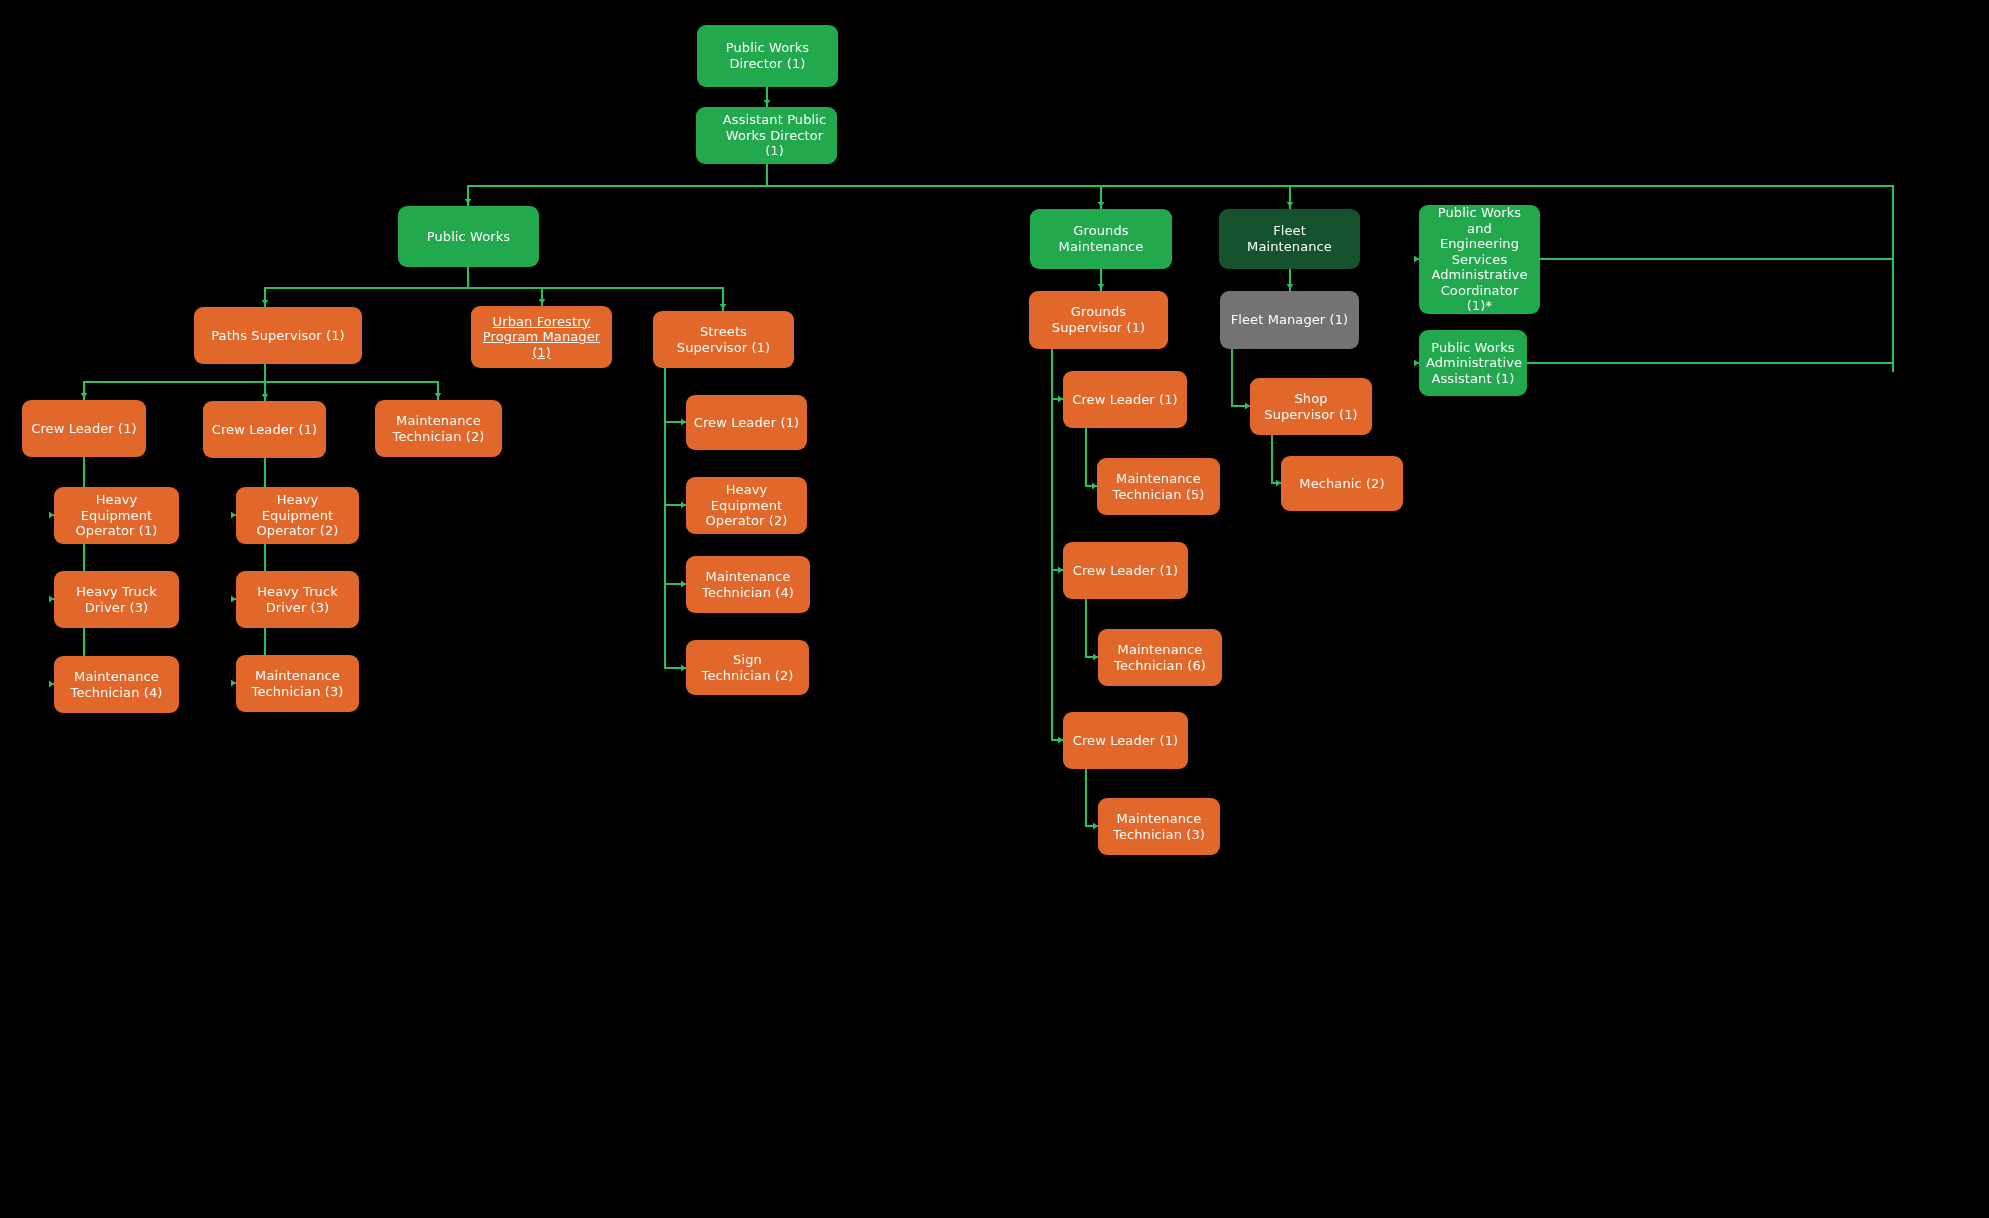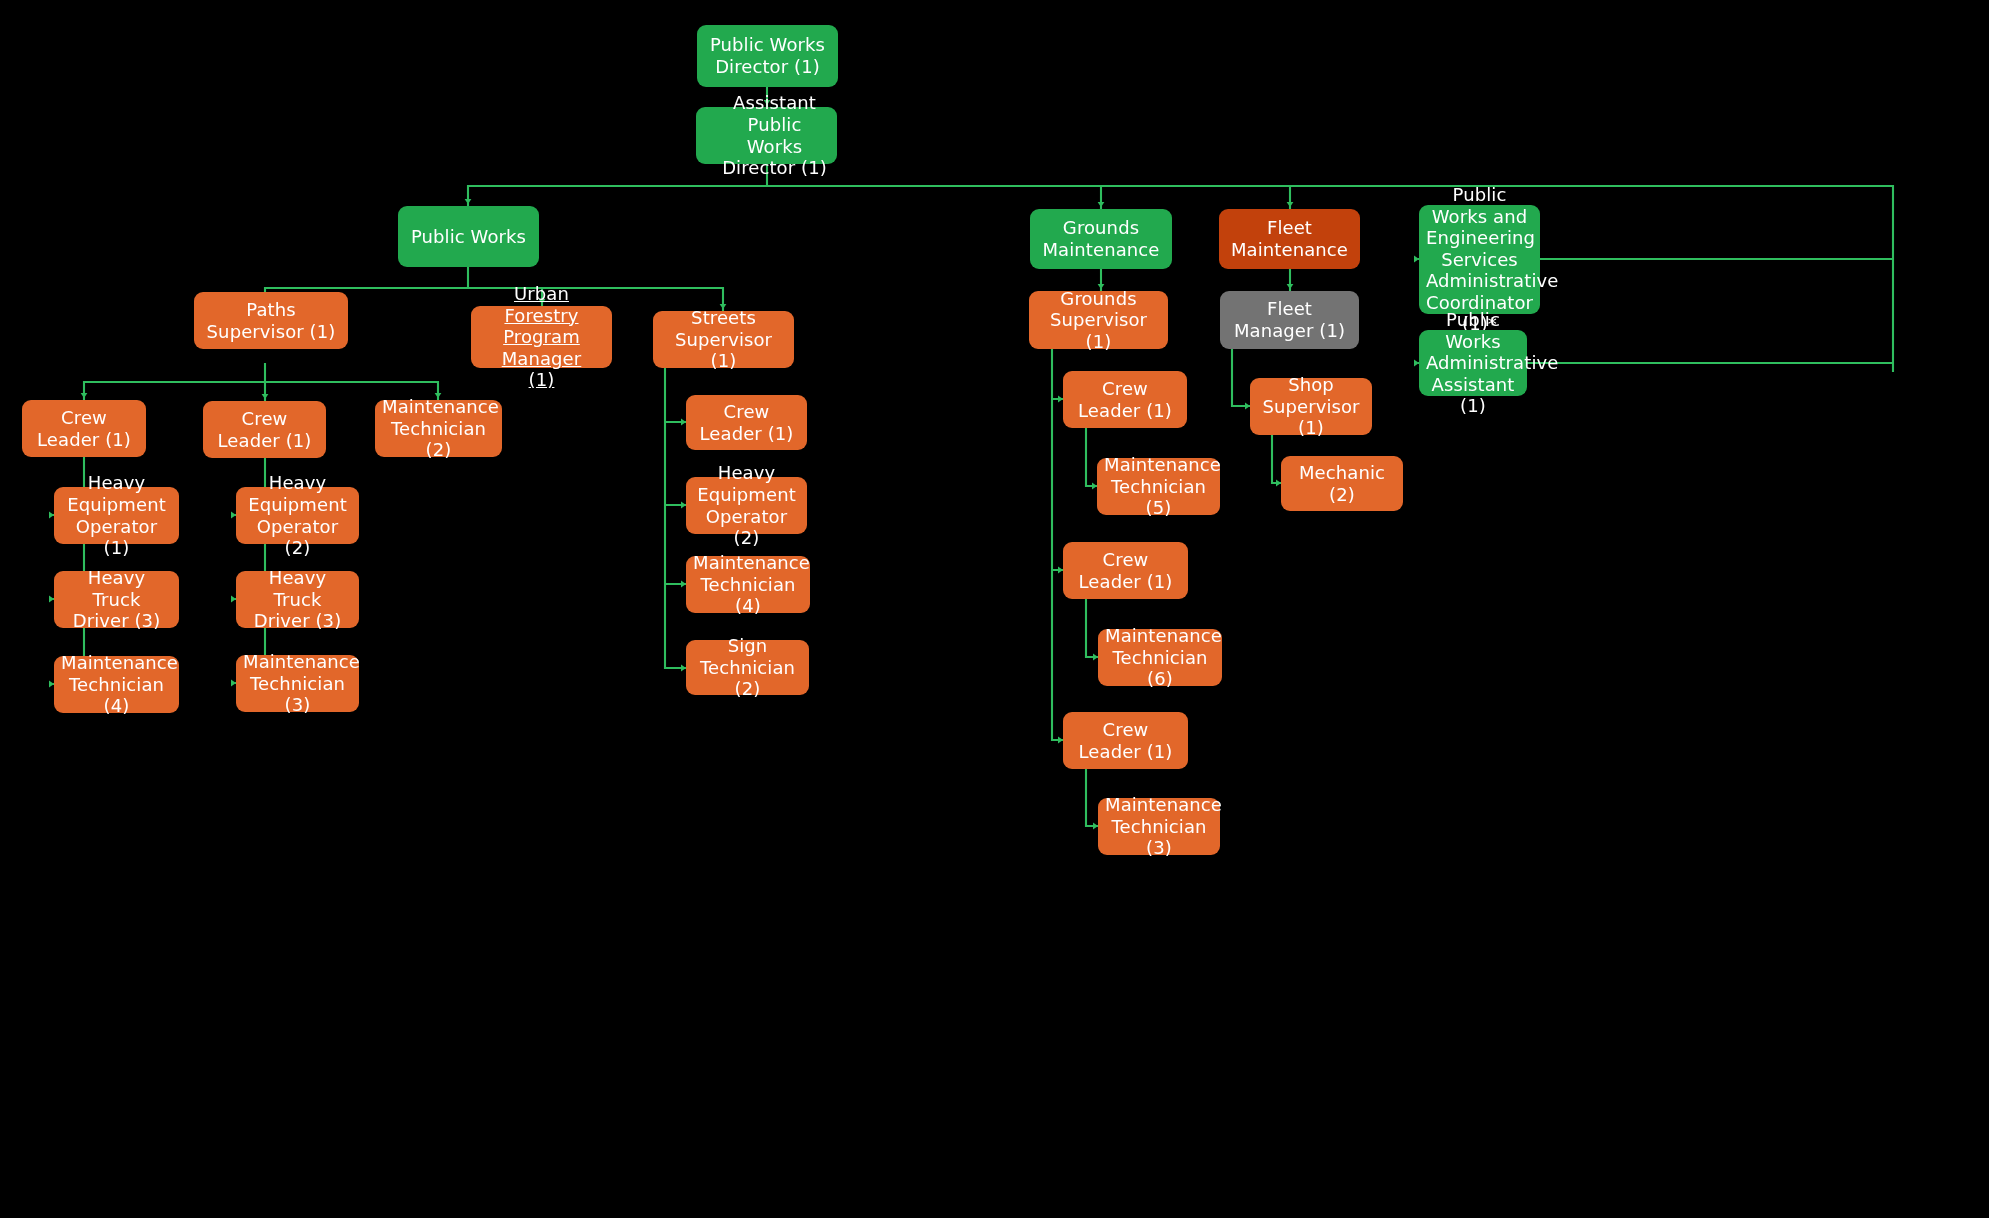--- a/index.html
+++ b/index.html
@@ -26,21 +26,21 @@
   }
   .node {
     position: absolute;
     box-sizing: border-box;
     display: flex;
     align-items: center;
     justify-content: center;
     text-align: center;
     border-radius: 9px;
     color: #ffffff;
-    font-size: 18px;
+    font-size: 13px;
     line-height: 1.20;
     padding: 4px 7px;
     letter-spacing: 0.1px;
     -webkit-font-smoothing: antialiased;
   }
   .node.green { background: #22a94e; }
   .node.orange { background: #e2672a; }
   .node span { display: block; width: 100%; }
 </style>
 </head>
@@ -111,30 +111,30 @@
       </div>
       <div class="node green" style="left: 696px; top: 107px; width: 141px; height: 57px; background: rgb(34, 169, 78); color: rgb(255, 255, 255); padding-left: 23px;">
         <span>Assistant Public<br>Works Director (1)</span>
       </div>
       <div class="node green" style="left: 398px; top: 206px; width: 141px; height: 61px; background: rgb(34, 169, 78); color: rgb(255, 255, 255);">
         <span>Public Works</span>
       </div>
       <div class="node green" style="left: 1030px; top: 209px; width: 142px; height: 60px; background: rgb(34, 169, 78); color: rgb(255, 255, 255);">
         <span>Grounds<br>Maintenance</span>
       </div>
-      <div class="node green" style="left: 1219px; top: 209px; width: 141px; height: 60px; background: #c2410c; color: rgb(255, 255, 255);">
+      <div class="node green" style="left: 1219px; top: 209px; width: 141px; height: 60px; background: #14532d; color: rgb(255, 255, 255);">
         <span>Fleet<br>Maintenance</span>
       </div>
       <div class="node green" style="left: 1419px; top: 205px; width: 121px; height: 109px; background: rgb(34, 169, 78); color: rgb(255, 255, 255);">
         <span>Public Works and<br>Engineering<br>Services<br>Administrative<br>Coordinator (1)*</span>
       </div>
       <div class="node green" style="left: 1419px; top: 330px; width: 108px; height: 66px; background: rgb(34, 169, 78); color: rgb(255, 255, 255);">
         <span>Public Works<br>Administrative<br>Assistant (1)</span>
       </div>
-      <div class="node orange" style="left: 194px; top: 292px; width: 154px; height: 57px; background: rgb(226, 103, 42); color: rgb(255, 255, 255);">
+      <div class="node orange" style="left: 194px; top: 307px; width: 168px; height: 57px; background: rgb(226, 103, 42); color: rgb(255, 255, 255);">
         <span>Paths Supervisor (1)</span>
       </div>
       <div class="node orange" style="left: 471px; top: 306px; width: 141px; height: 62px; background: rgb(226, 103, 42); color: rgb(255, 255, 255); text-decoration: underline;">
         <span>Urban Forestry<br>Program Manager<br>(1)</span>
       </div>
       <div class="node orange" style="left: 653px; top: 311px; width: 141px; height: 57px; background: rgb(226, 103, 42); color: rgb(255, 255, 255);">
         <span>Streets<br>Supervisor (1)</span>
       </div>
       <div class="node orange" style="left: 22px; top: 400px; width: 124px; height: 57px; background: rgb(226, 103, 42); color: rgb(255, 255, 255);">
         <span>Crew Leader (1)</span>

